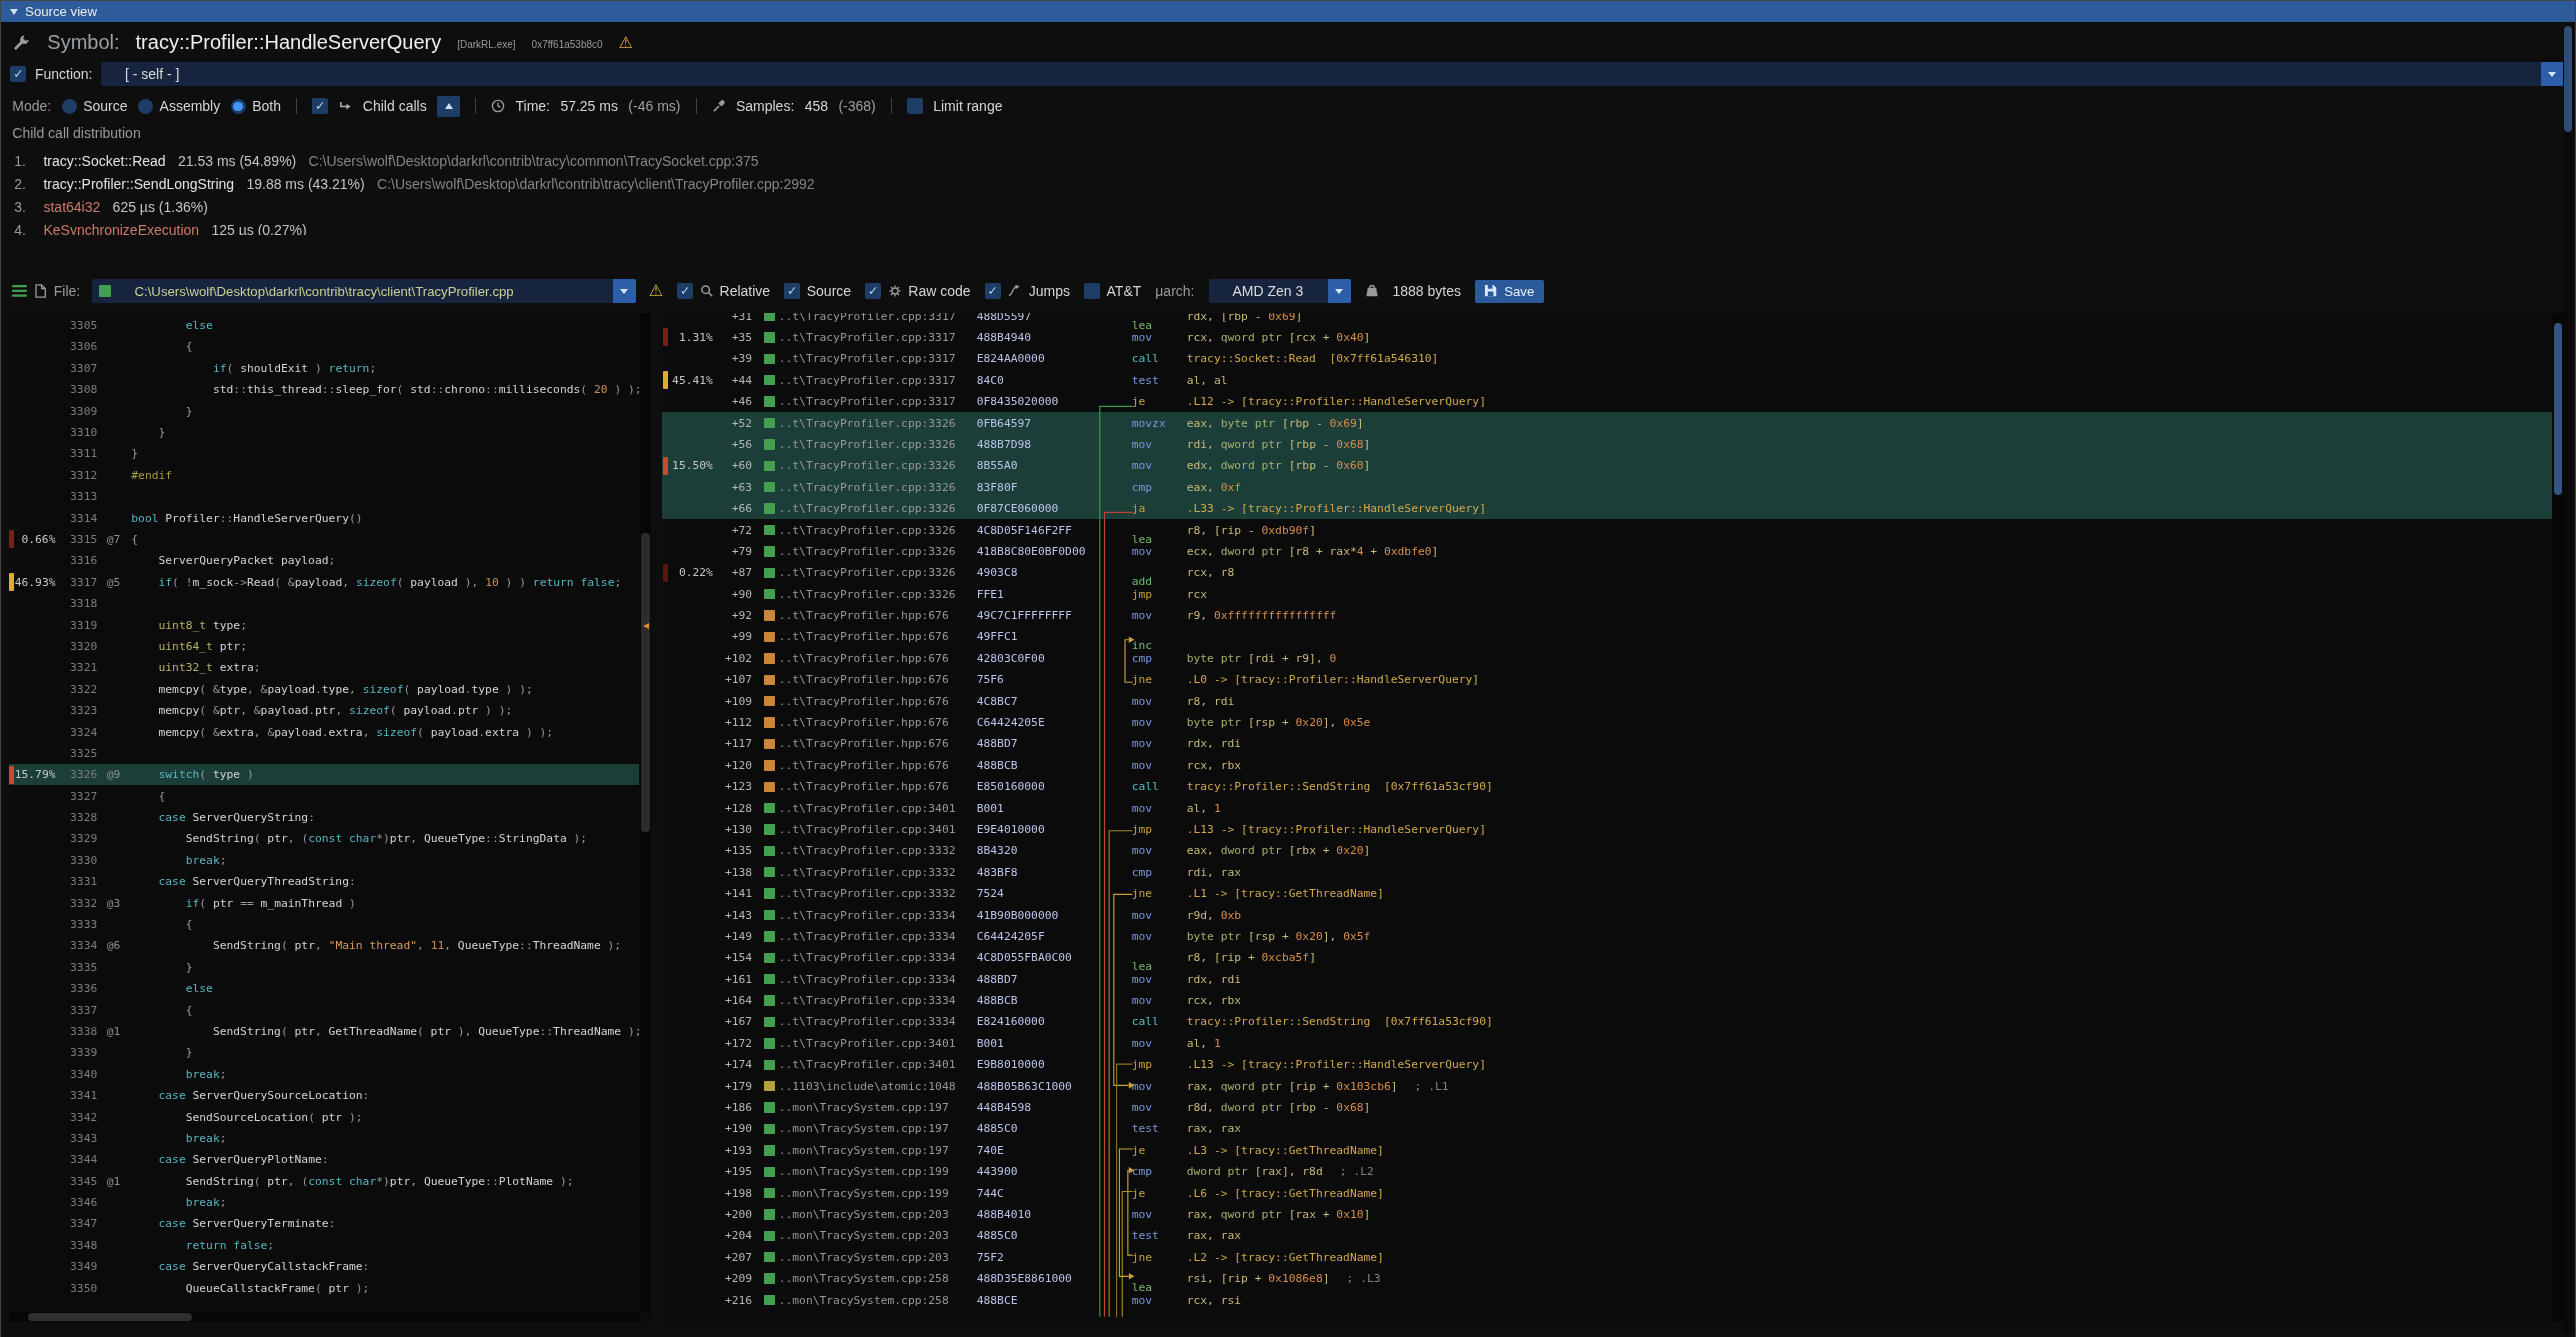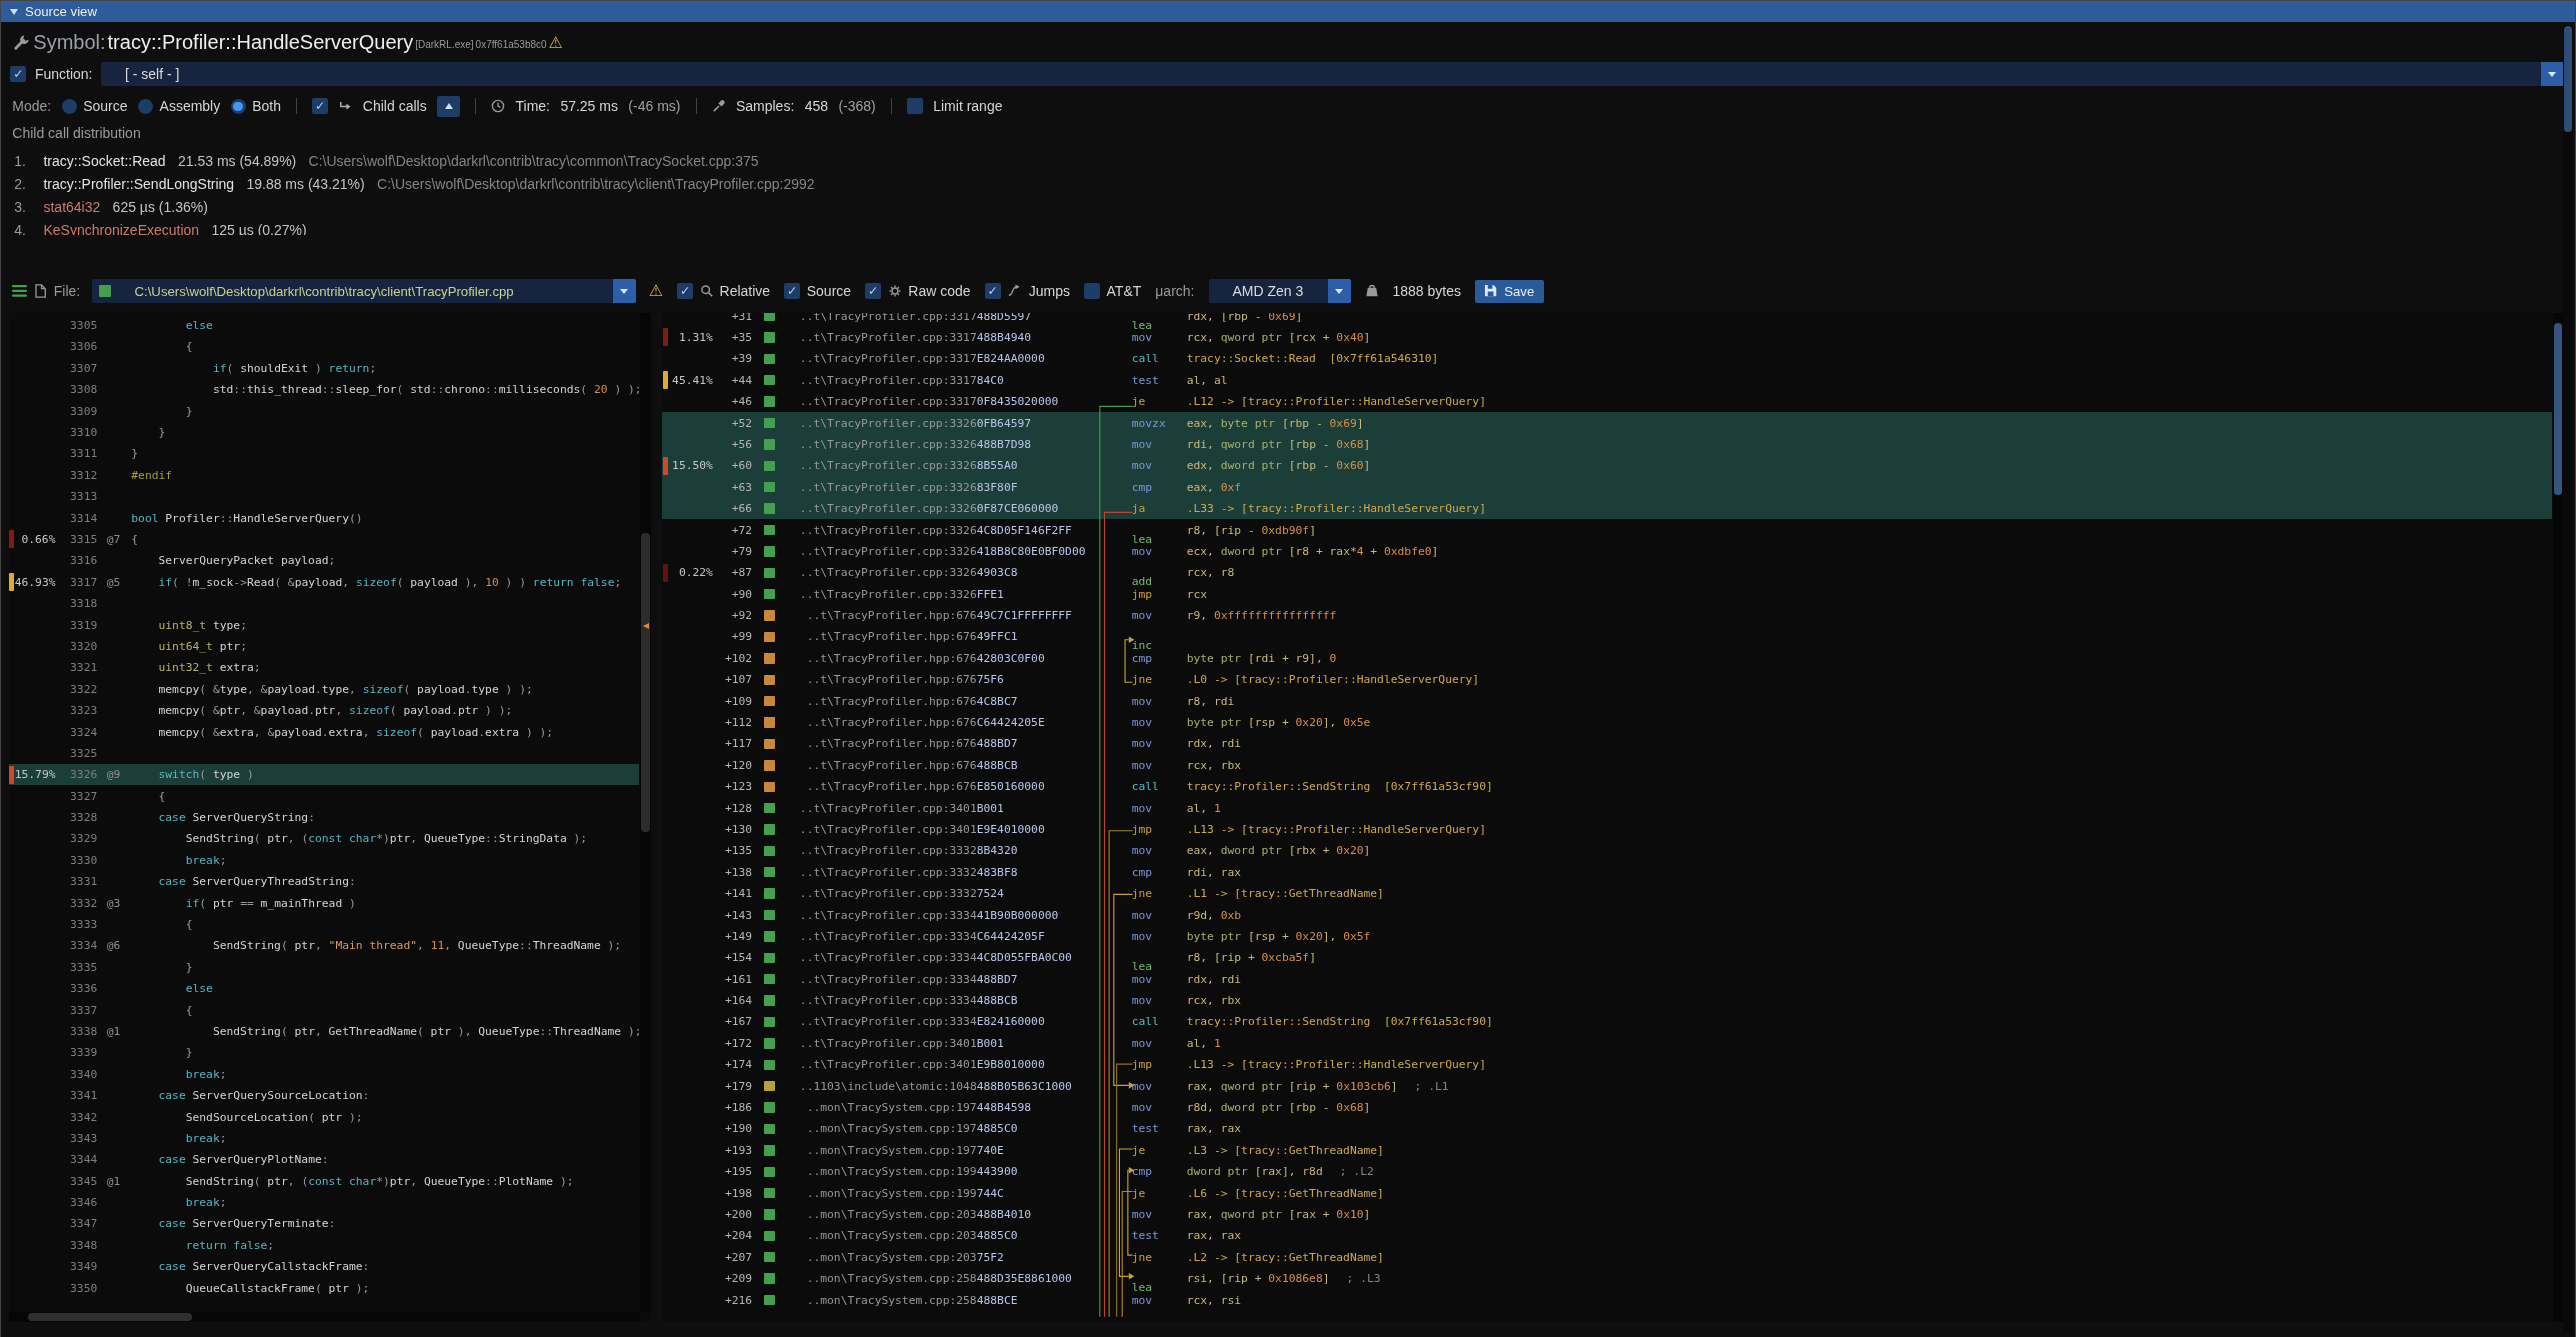--- a/index.html
+++ b/index.html
@@ -7,21 +7,21 @@
   .window{
     position:relative;width:2576px;height:1338px;background:#0e0e0e;
     border:0.9px solid #454545;overflow:hidden;
     font-family:"Liberation Sans","DejaVu Sans",sans-serif;color:#d6d6d6;font-size:14px;
   }
   
   .titlebar{position:absolute;left:0;top:0;right:0;height:21px;background:#2e5c9a;
     display:flex;align-items:center;gap:7.6px;padding:0 8.5px;color:#ececec;font-size:13.2px;}
   .tri{width:0;height:0;border-left:4.7px solid transparent;border-right:4.7px solid transparent;border-top:6.6px solid #cfe0f2;}
   
-  .sym-row{position:absolute;top:25.5px;left:11.3px;right:28px;height:32px;display:flex;align-items:center;gap:2px;}
+  .sym-row{position:absolute;top:25.5px;left:11.3px;right:28px;height:32px;display:flex;align-items:center;gap:16px;}
   .sym-label{color:#9aa0a6;font-size:20px;}
   .sym-name{color:#efefef;font-size:20px;}
   .sym-mod,.sym-addr{color:#9a9a9a;font-size:10px;padding-top:3.8px;}
   .warn{color:#dcae3c;font-size:16px;line-height:1;}
   
   .func-row{position:absolute;top:60px;left:9.4px;right:11.3px;height:26.4px;display:flex;align-items:center;gap:8.5px;}
   .combo{height:24.6px;background:#16243f;border-radius:1.9px;display:flex;align-items:center;}
   .combo-function{flex:1;}
   .combo-text{padding:0 24px;font-size:14px;color:#dcdcdc;flex:1;white-space:nowrap;}
   .combo-arrow-box{width:23px;height:24.6px;background:#2d5ea8;border-radius:0 1.9px 1.9px 0;display:flex;align-items:center;justify-content:center;flex:none;}
@@ -72,21 +72,21 @@
   .row.hl,.arow.hl{background:#1c3e39;}
   .barcell{width:4.7px;height:18px;margin-left:0.9px;border-radius:0.9px;}
   .pct{text-align:right;color:#c6c6c6;padding-right:3.8px;}
   .lno{text-align:right;color:#7d7d7d;}
   .sym{padding-left:9.4px;color:#8f8f8f;}
   .code{overflow:hidden;color:#d4d4d4;}
   .tk-kw{color:#56b6c2;} .tk-type{color:#b8b167;} .tk-num{color:#d08c50;}
   .tk-str{color:#d69a5e;} .tk-pun{color:#9a9a9a;} .tk-pre{color:#a89a3c;}
   .aoff{text-align:right;color:#b5b5b5;padding-right:7.6px;}
   .asq{width:10.4px;height:10.4px;border-radius:0.9px;margin-left:4.7px;}
-  .aloc{color:#989898;overflow:hidden;text-align:right;}
+  .aloc{color:#989898;overflow:hidden;}
   .abytes{color:#b9c4e8;overflow:hidden;}
   .amn{overflow:hidden;}
   .mn-mov{color:#7b96db;} .mn-arith{color:#74b86e;margin-top:18px;} .mn-jump{color:#c9a13b;} .mn-call{color:#56b8c4;}
   .aops{overflow:hidden;color:#c8b97a;}
   .op-num{color:#d98e4a;} .op-ptr{color:#a4b06a;} .op-target{color:#cfa94d;} .op-com{color:#848484;margin-left:17px;}
   .jump-svg{position:absolute;left:435px;top:0;pointer-events:none;}
   .jump-svg path{fill:none;stroke-width:1.2;}
   
   .vsb{position:absolute;right:0;top:0;width:10.4px;background:#060606;}
   .vsb .thumb{position:absolute;left:0.9px;right:0.9px;background:#2c2c2c;border-radius:3.8px;}

